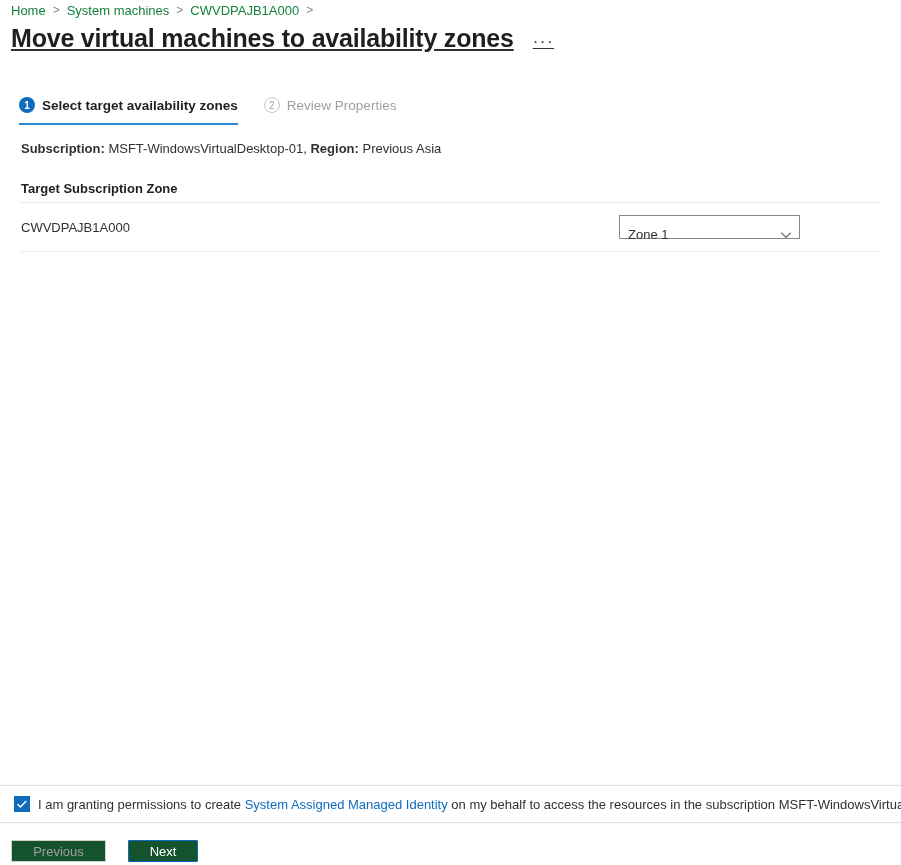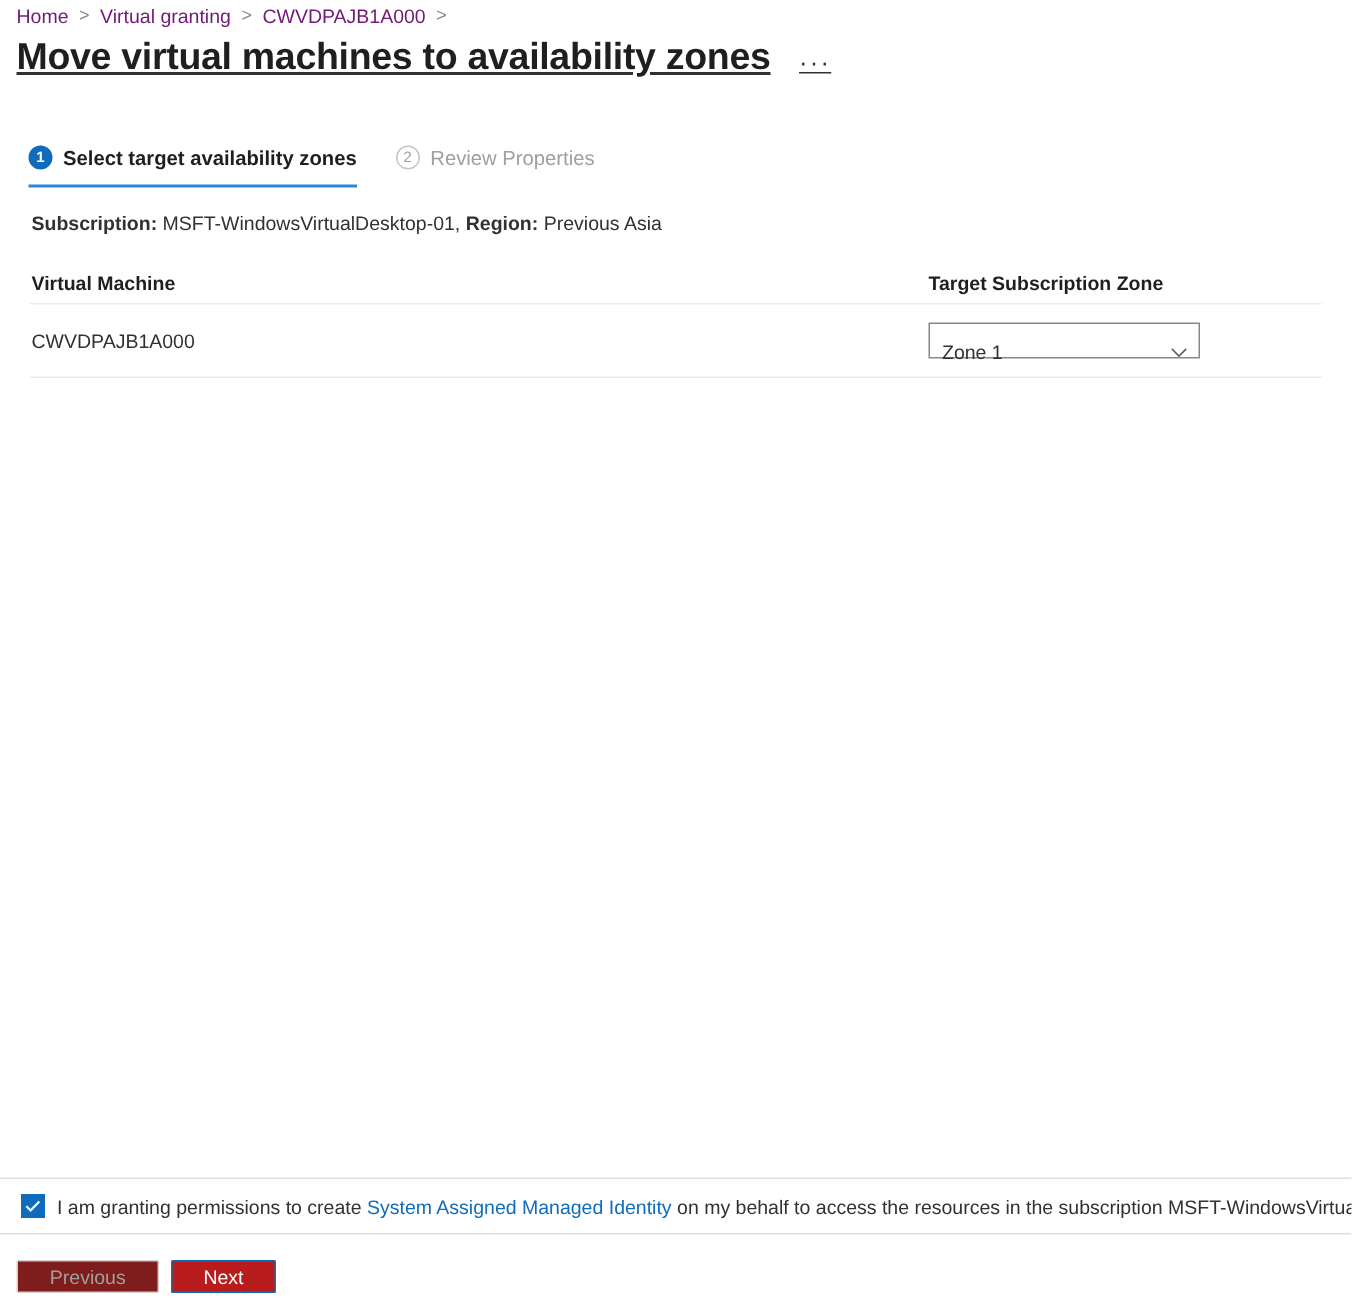--- a/index.html
+++ b/index.html
@@ -22,21 +22,21 @@
   .breadcrumb {
     position: absolute;
     top: 0;
     left: 11px;
     height: 20px;
     display: flex;
     align-items: center;
     font-size: 13px;
   }
   .bc-link {
-    color: #701a75;
+    color: #15803d;
     text-decoration: none;
     cursor: pointer;
     white-space: nowrap;
   }
   .bc-sep {
     color: #8a8886;
     margin: 0 7px;
     font-size: 12px;
   }
 
@@ -253,42 +253,42 @@
     min-width: 70px;
     font-size: 13px;
     font-family: "Liberation Sans", sans-serif;
     display: flex;
     align-items: center;
     justify-content: center;
     padding: 0 14px;
     border-radius: 1px;
   }
   .btn-prev {
-    background: #7f1d1d;
+    background: #14532d;
     border: 1px solid #d2d0ce;
     color: #a19f9d;
     cursor: default;
     width: 95px;
   }
   .btn-next {
-    background: #b91c1c;
+    background: #14532d;
     border: 1px solid #0f6cbd;
     color: #ffffff;
     cursor: pointer;
-    margin-left: 8px;
+    margin-left: 22px;
     width: 50px;
   }
 </style>
 </head>
 <body>
 
 <div class="breadcrumb">
   <a class="bc-link">Home</a>
   <span class="bc-sep">&gt;</span>
-  <a class="bc-link">Virtual granting</a>
+  <a class="bc-link">System machines</a>
   <span class="bc-sep">&gt;</span>
   <a class="bc-link">CWVDPAJB1A000</a>
   <span class="bc-sep">&gt;</span>
 </div>
 
 <div class="title-row">
   <div class="page-title">Move virtual machines to availability zones</div>
   <div class="ellipsis-btn">···</div>
 </div>
 
@@ -305,21 +305,20 @@
 
 <div class="meta-line">
   <span class="meta-label">Subscription:</span>
   <span class="meta-value">MSFT-WindowsVirtualDesktop-01,</span>
   <span class="meta-label">Region:</span>
   <span class="meta-value">Previous Asia</span>
 </div>
 
 <div class="table-zone">
   <div class="tbl-head">
-    <div class="th col-vm">Virtual Machine</div>
     <div class="th col-zone">Target Subscription Zone</div>
   </div>
   <div class="divider"></div>
   <div class="tbl-row">
     <div class="td col-vm">CWVDPAJB1A000</div>
     <div class="col-zone">
       <div class="zone-select">
         <span class="zone-value">Zone 1</span>
         <span class="chev">
           <svg class="chev" viewBox="0 0 12 12" xmlns="http://www.w3.org/2000/svg">

